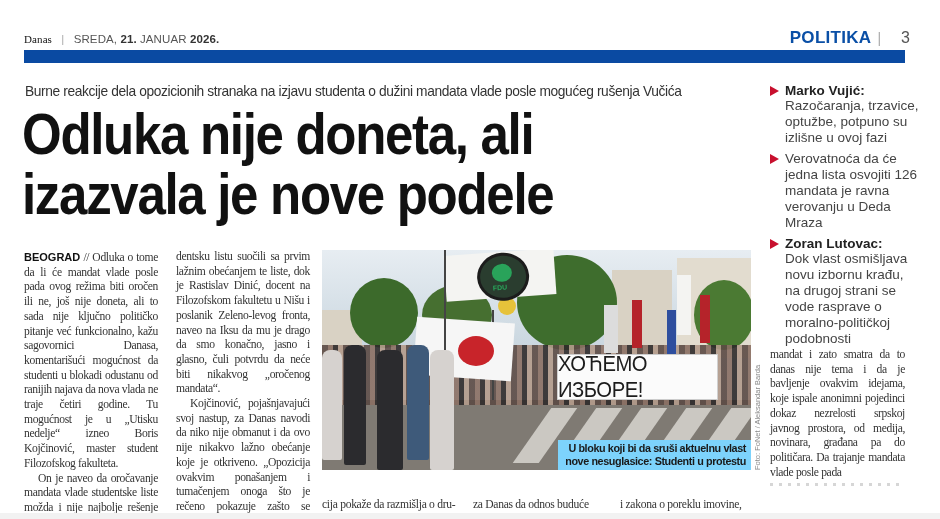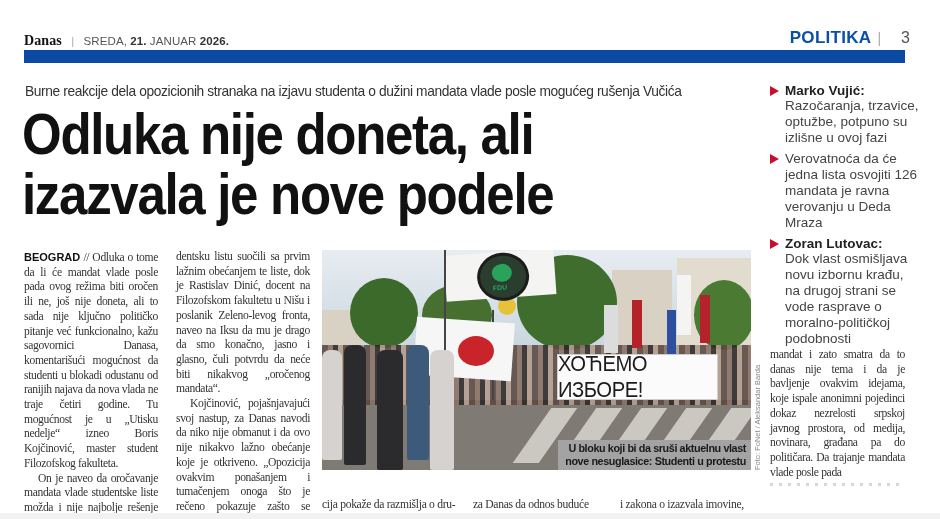--- a/index.html
+++ b/index.html
@@ -6,21 +6,21 @@
   body {
     width: 940px; height: 519px; overflow: hidden;
     background: #ffffff; position: relative;
     font-family: "Liberation Serif", serif; color: #222;
   }
   .page { position: absolute; left: 0; top: 0; width: 940px; height: 519px; background: #fff; }
 
   
   .hdr-left { position: absolute; left: 24px; top: 33px; font-size: 11.5px; color: #555;
     font-family: "Liberation Sans", sans-serif; letter-spacing: 0.1px; }
-  .hdr-logo { font-family: "Liberation Serif", serif; font-weight: bold; color: #111; font-size: 14px; }
+  .hdr-logo { font-family: "Liberation Serif", serif; font-weight: normal; color: #111; font-size: 11px; }
   .hdr-sep { color: #aaa; margin: 0 6px; }
   .hdr-date b { color: #333; }
   .hdr-right { position: absolute; right: 30px; top: 28px; font-family: "Liberation Sans", sans-serif; padding-left: 13px; }
   .section { color: #0a4fa6; font-weight: bold; font-size: 17px; letter-spacing: 0.3px; }
   .section-sep { color: #aaa; margin: 0 20px 0 6px; font-size: 14px; }
   .pagenum { color: #555; font-size: 16px; }
   .blue-bar { position: absolute; left: 24px; top: 50px; width: 881px; height: 13px; background: #0a4aa2; }
 
   
   .kicker { position: absolute; left: 25px; top: 83px; font-family: "Liberation Sans", sans-serif;
@@ -72,21 +72,21 @@
   .pole { position: absolute; width: 2px; background: #444; }
   .banner { position: absolute; left: 228px; top: 104px; width: 173px; height: 44px; background: #fbfbfb;
     border: 1px solid #ccc; display: flex; align-items: center; justify-content: center;
     font-family: "Liberation Sans", sans-serif; font-size: 22px; color: #1c1c1c; letter-spacing: -0.5px;
     transform: scaleX(0.92); }
   .banner2 { position: absolute; left: 93px; top: 70px; width: 98px; height: 58px; background: #f6f6f6; transform: rotate(4deg); }
   .apple { position: absolute; left: 136px; top: 86px; width: 36px; height: 30px; border-radius: 50%; background: #c8242a; }
   .redflag { position: absolute; width: 10px; height: 48px; background: #b5232a; }
   .blueflag { position: absolute; width: 9px; height: 44px; background: #2e4e9e; }
   .sign { position: absolute; width: 18px; height: 18px; border-radius: 50%; background: #e6c23a; }
-  .caption { position: absolute; right: 0px; bottom: 0px; background: #a3a3a3; padding: 2px 5px 2px 7px;
+  .caption { position: absolute; right: 0px; bottom: 0px; background: #7dd3fc; padding: 2px 5px 2px 7px;
     font-family: "Liberation Sans", sans-serif; font-weight: bold; font-size: 10.8px; line-height: 13px; color: #1a1a1a;
     text-align: right; letter-spacing: -0.4px; }
   .credit { position: absolute; left: 753px; top: 470px; transform: rotate(-90deg); transform-origin: left top;
     font-family: "Liberation Sans", sans-serif; font-size: 7.5px; color: #888; white-space: nowrap; }
 
   .bottom-band { position: absolute; left: 0; top: 513px; width: 940px; height: 6px; background: #f2f2f2; }
 </style>
 </head>
 <body>
 
@@ -182,21 +182,21 @@
     <div class="person light" style="left:108px;top:100px;width:24px;height:120px;"></div>
     <div class="caption">
       <div>U bloku koji bi da sruši aktuelnu vlast</div>
       <div>nove nesuglasice: Studenti u protestu</div>
     </div>
   </div>
   <div class="credit">Foto: FoNet / Aleksandar Barda</div>
 
   <div class="col-bottom" style="left:322px;">cija pokaže da razmišlja o dru-</div>
   <div class="col-bottom" style="left:473px;">za Danas da odnos buduće</div>
-  <div class="col-bottom" style="left:620px;">i zakona o izazvala imovine,</div>
+  <div class="col-bottom" style="left:620px;">i zakona o poreklu imovine,</div>
 
   <div class="col colr">
     <p>mandat i zato smatra da to danas nije tema i da je bavljenje ovakvim idejama, koje ispale anonimni pojedinci dokaz nezrelosti srpskoj javnog prostora, od medija, novinara, građana pa do političara. Da trajanje mandata vlade posle pada</p>
     <div class="ghost"></div>
   </div>
 
   <div class="bottom-band"></div>
 </div>
 
 </body></html>

